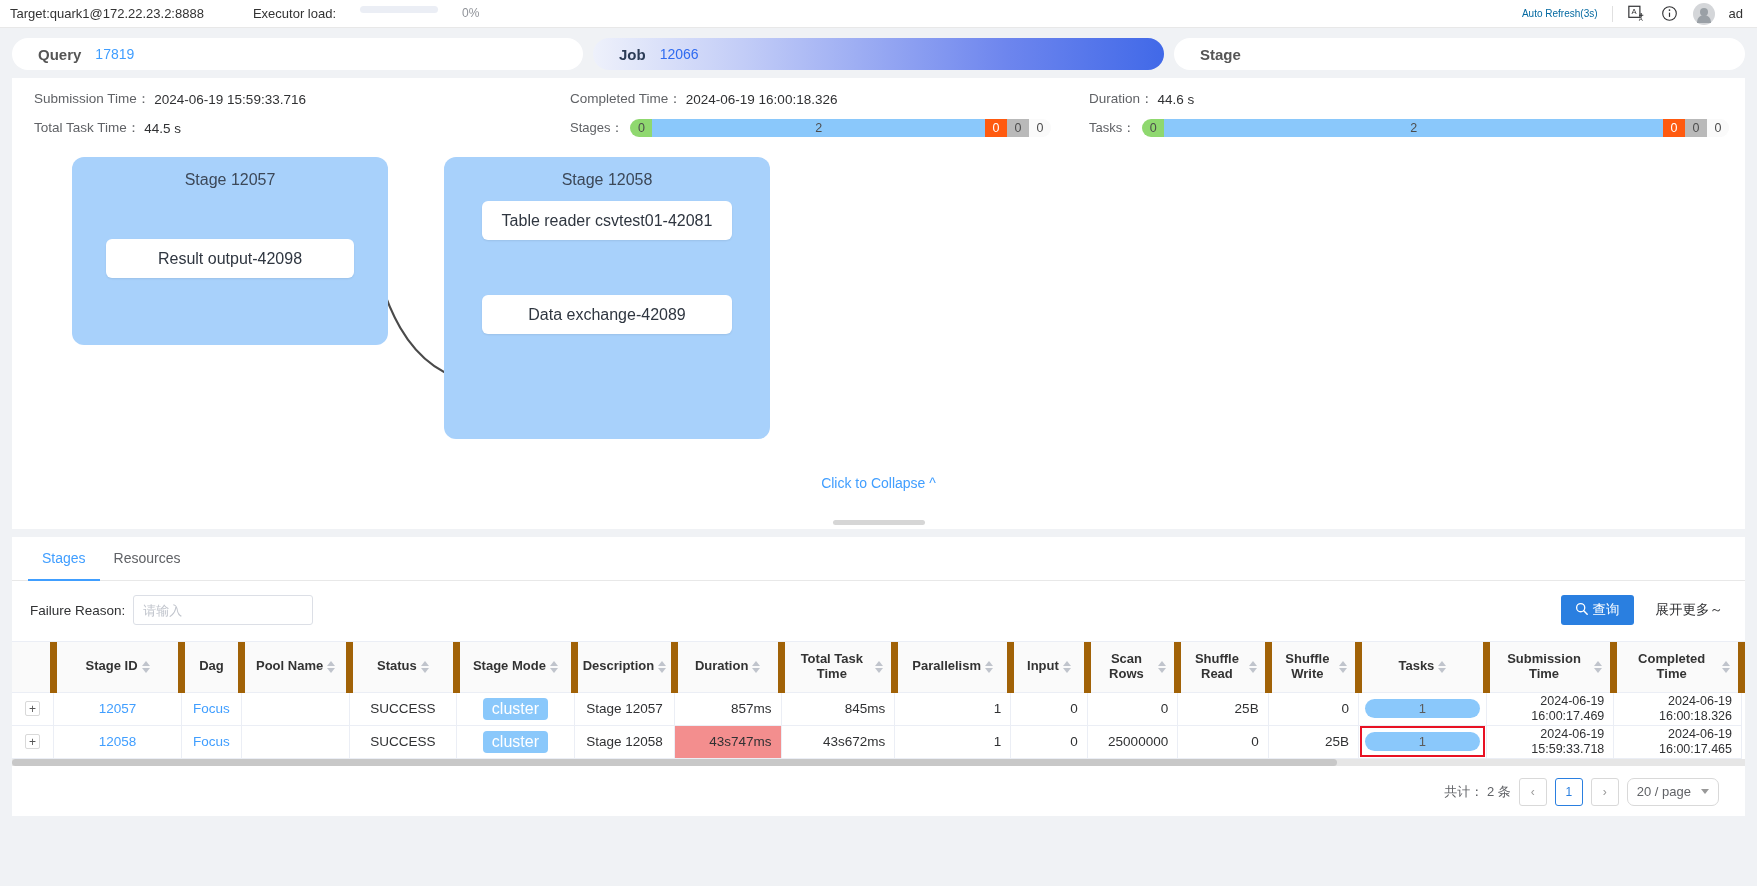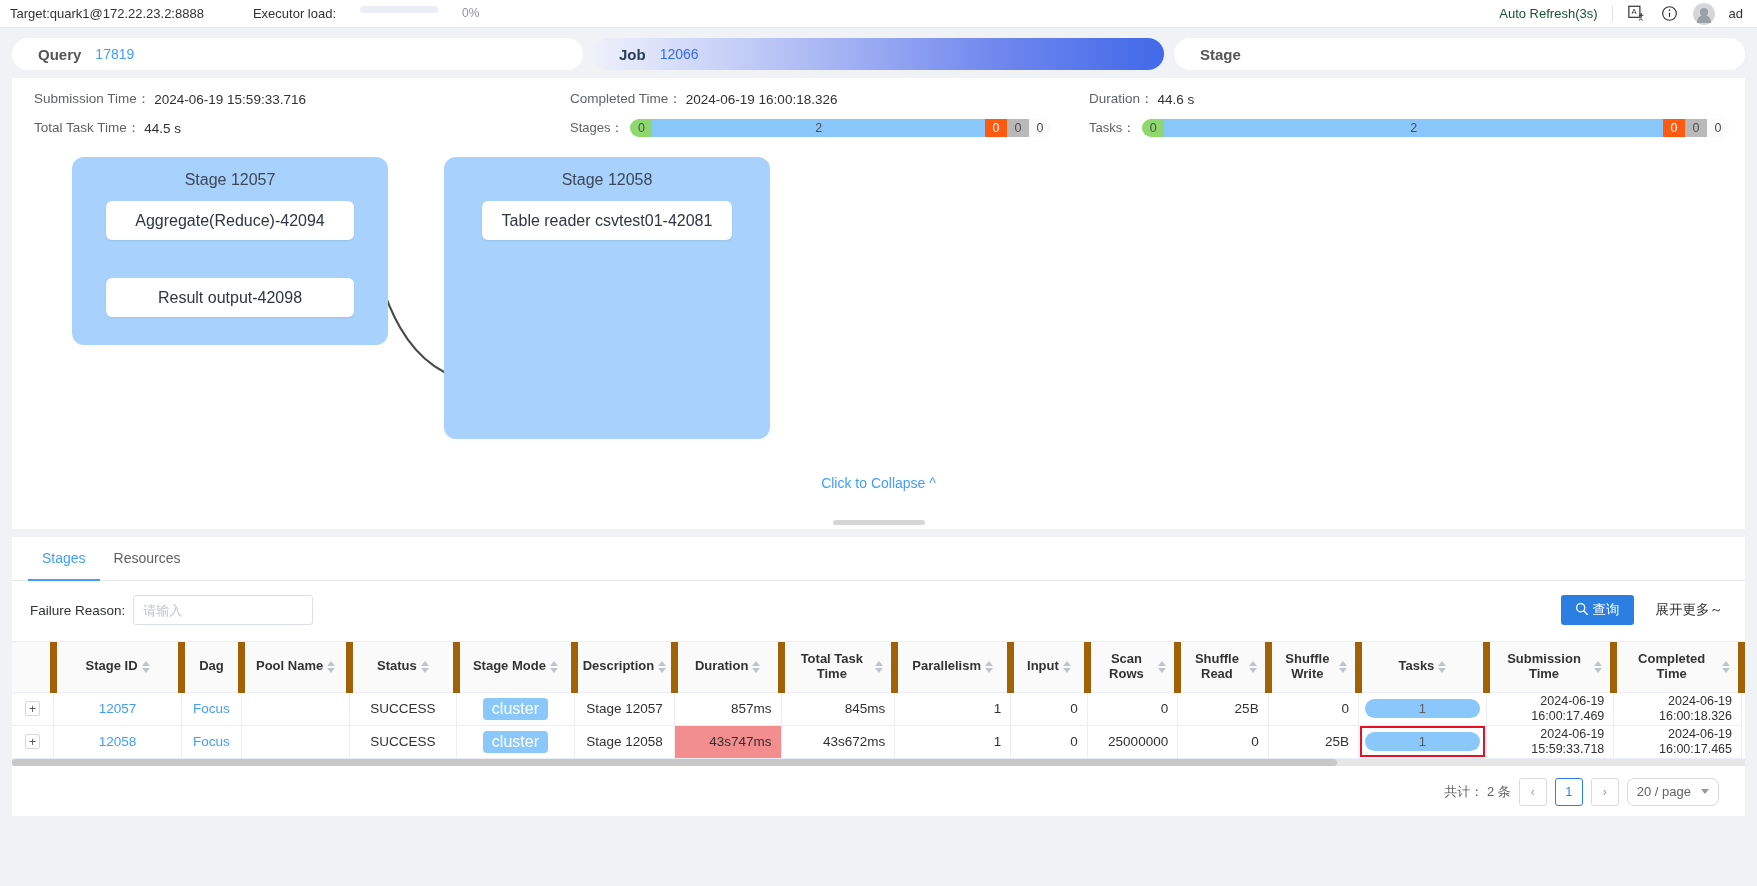--- a/index.html
+++ b/index.html
@@ -17,21 +17,21 @@
     height:28px; background:#fff; display:flex; align-items:center;
     padding:0 10px; border-bottom:1px solid #e8e8e8; position:relative;
   }
   .topbar-left { display:flex; align-items:center; gap:18px; }
   .target-text { font-size:13px; color:#333; }
   .exec-load { display:flex; align-items:flex-start; gap:24px; font-size:13px; color:#333;margin-left:31px; }
   .load-track { width:78px; height:7px; background:#ebeef5; border-radius:4px; overflow:hidden; }
   .load-fill { height:100%; background:#409eff; border-radius:4px; }
   .load-pct { color:#909399; font-size:12px; }
   .topbar-right { margin-left:auto; display:flex; align-items:center; gap:14px; padding-right:4px;}
-  .auto-refresh { font-size:13px; color:#14532d; }
+  .auto-refresh { font-size:10px; color:#0369a1; }
   .tb-divider { width:1px; height:16px; background:#e0e0e0; }
   .ic { width:19px; height:19px; display:inline-flex; align-items:center; justify-content:center; cursor:pointer;}
   .avatar {
     width:22px;height:22px;border-radius:50%;background:#d4d6d9;
     display:flex;align-items:center;justify-content:center;overflow:hidden;
   }
   .avatar-head { width:8px;height:8px;border-radius:50%;background:#9aa0a6;margin-top:-3px;}
   .avatar-body { width:14px;height:8px;border-radius:7px 7px 0 0;background:#9aa0a6;position:absolute;margin-top:11px;}
   .avatar-wrap{position:relative;width:22px;height:22px;}
   .user-name { font-size:13px; color:#333; }
@@ -301,27 +301,27 @@
     <path d="M216 73 L216 113" stroke="#4a4a4a" stroke-width="2.5" fill="none" marker-end="url(#ah)"></path>
 
     <path d="M588 73 L588 113" stroke="#4a4a4a" stroke-width="2.5" fill="none" marker-end="url(#ah)"></path>
     <path d="M588 150 L588 208" stroke="#4a4a4a" stroke-width="2.5" fill="none" marker-end="url(#ah)"></path>
 
     <path d="M468 232 C 380 222, 366 120, 350 62" stroke="#4a4a4a" stroke-width="2.2" fill="none" marker-end="url(#ah)"></path>
   </svg>
 
   <div class="stage-box" style="left:60px; top:6px; width:316px; height:188px;">
     <div class="stage-title">Stage 12057</div>
-    <div class="node" style="width:248px;height:39px;">Aggregate(Reduce)-42094</div>
     <div class="node" style="width:248px;height:39px;margin-top:38px;">Result output-42098</div>
   </div>
 
   <div class="stage-box" style="left:432px; top:6px; width:326px; height:282px;">
     <div class="stage-title">Stage 12058</div>
     <div class="node" style="width:250px;height:39px;">Table reader csvtest01-42081</div>
+    <div class="node" style="width:250px;height:39px;margin-top:55px;">Data exchange-42089</div>
   </div>
 
   <div class="collapse-link">Click to Collapse ^</div>
   <div class="drag-handle"></div>
 </div>
 
 <div class="tabs-block">
   <div class="tabs">
     <div class="tab active">Stages</div>
     <div class="tab">Resources</div>

